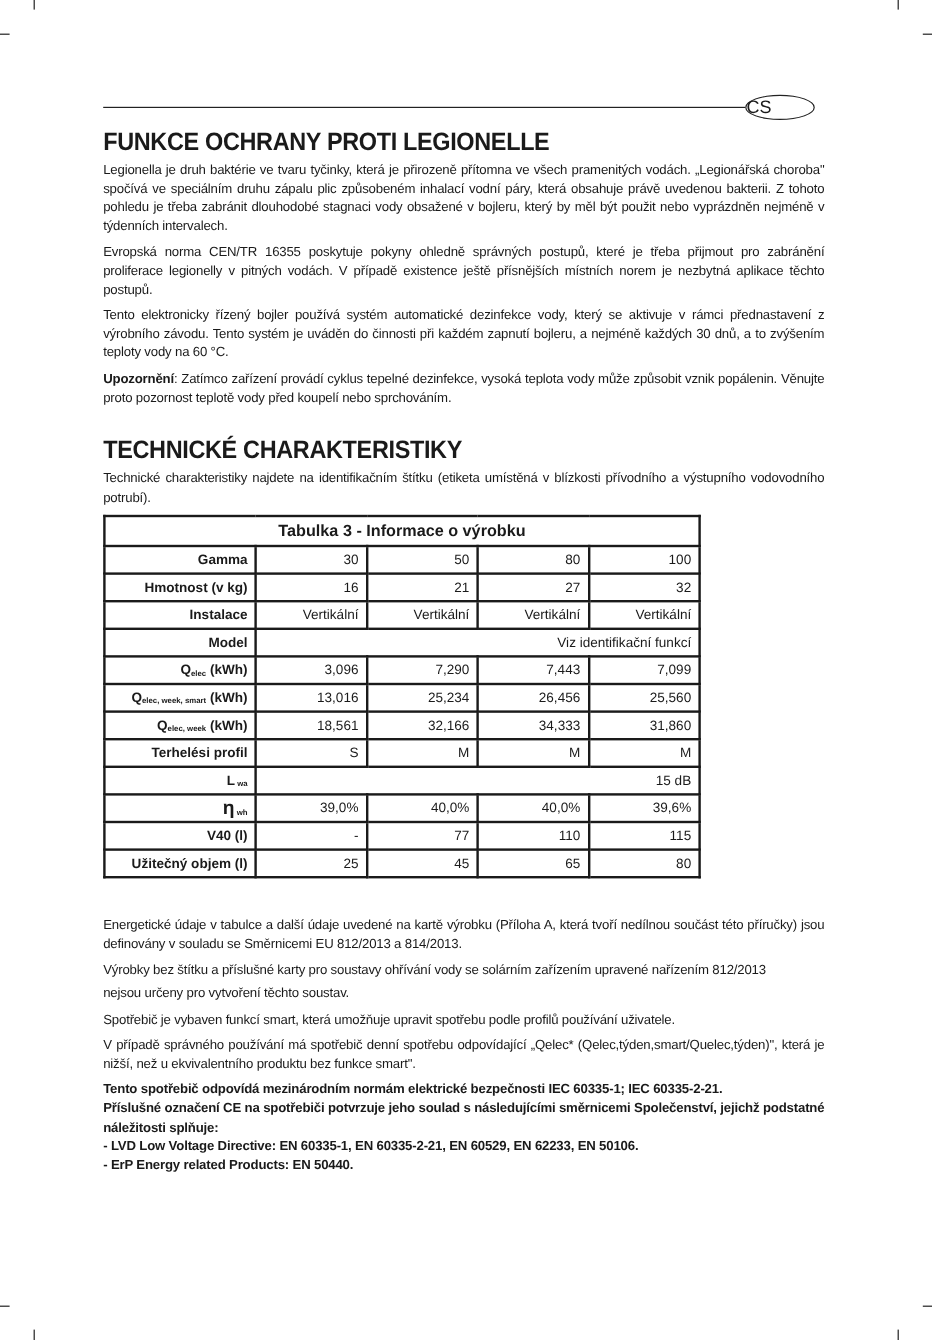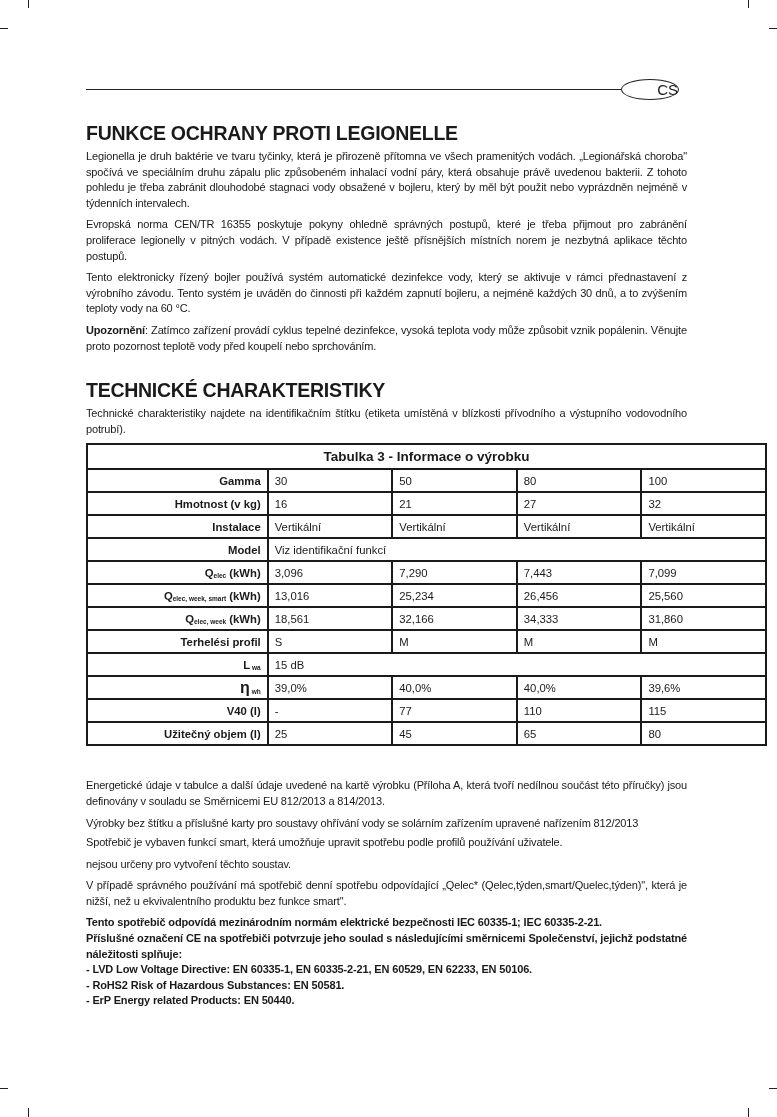--- a/index.html
+++ b/index.html
@@ -1,32 +1,32 @@
 <!DOCTYPE html>
 <html><head>
 <meta charset="utf-8">
 <style>
   html, body { margin:0; padding:0; background:#fff; }
   body { width:777px; height:1117px; position:relative; overflow:hidden;
          font-family:"Liberation Sans", sans-serif; color:#1a1a1a; }
   .crop { position:absolute; background:#222; }
   .header-line { position:absolute; left:86px; top:89px; width:535px; height:1px; background:#222; }
   .lang-badge { position:absolute; left:621px; top:79px; width:58px; height:21px; border:1px solid #222;
-                border-radius:50%; box-sizing:border-box; font-size:15px; text-align:right; line-height:19px; }
-  .content { position:absolute; left:86px; top:121px; width:601px; }
+                border-radius:50%; box-sizing:border-box; font-size:15px; text-align:left; line-height:19px; }
+  .content { position:absolute; left:86px; top:107px; width:601px; }
   h1 { font-family:"Liberation Sans", sans-serif; font-weight:bold; font-size:21px; margin:0 0 4px 0;
        letter-spacing:-0.3px; transform:scaleX(0.93); transform-origin:left; white-space:nowrap; }
   p { font-size:11px; line-height:15.6px; margin:0 0 6px 0; text-align:justify; letter-spacing:-0.15px; }
   p.bold { font-weight:bold; margin:0; }
   .section2 { margin-top:24px; }
-  table { border-collapse:collapse; width:681px; margin-top:4px; font-size:11.3px; }
+  table { border-collapse:collapse; width:498px; margin-top:4px; font-size:11.3px; }
   td, th { border:2px solid #1a1a1a; height:19px; padding:1px 6px; }
   th { font-size:13.5px; font-weight:bold; text-align:center; height:21px; }
   td.lbl { font-weight:bold; width:147px; text-align:right; }
-  td.v { text-align:left; width:97px; }
+  td.v { text-align:right; width:97px; }
   sub.tiny { font-size:6.5px; vertical-align:-1px; }
   .notes { margin-top:32px; }
 </style>
 </head>
 <body>
 
 <div class="crop" style="left:28px;top:0;width:1px;height:8px;"></div>
 <div class="crop" style="left:0;top:28px;width:8px;height:1px;"></div>
 <div class="crop" style="left:748px;top:0;width:1px;height:8px;"></div>
 <div class="crop" style="left:769px;top:28px;width:8px;height:1px;"></div>
@@ -132,22 +132,21 @@
           <td class="v">45</td>
           <td class="v">65</td>
           <td class="v">80</td>
         </tr>
       </tbody>
   </table>
 
   <div class="notes">
     <p>Energetické údaje v tabulce a další údaje uvedené na kartě výrobku (Příloha A, která tvoří nedílnou součást této příručky) jsou definovány v souladu se Směrnicemi EU 812/2013 a 814/2013.</p>
     <p style="margin-bottom:4px;">Výrobky bez štítku a příslušné karty pro soustavy ohřívání vody se solárním zařízením upravené nařízením 812/2013</p>
+    <p>nejsou určeny pro vytvoření těchto soustav.</p>
     <p>Spotřebič je vybaven funkcí smart, která umožňuje upravit spotřebu podle profilů používání uživatele.</p>
-    <p>nejsou určeny pro vytvoření těchto soustav.</p>
     <p>V případě správného používání má spotřebič denní spotřebu odpovídající „Qelec* (Qelec,týden,smart/Quelec,týden)", která je nižší, než u ekvivalentního produktu bez funkce smart".</p>
     <p class="bold">Tento spotřebič odpovídá mezinárodním normám elektrické bezpečnosti IEC 60335-1; IEC 60335-2-21.</p>
     <p class="bold">Příslušné označení CE na spotřebiči potvrzuje jeho soulad s následujícími směrnicemi Společenství, jejichž podstatné náležitosti splňuje:</p>
     <p class="bold">- LVD Low Voltage Directive: EN 60335-1, EN 60335-2-21, EN 60529, EN 62233, EN 50106.</p>
-    <p class="bold">- RoHS2 Risk of Hazardous Substances: EN 50581.</p>
     <p class="bold">- ErP Energy related Products: EN 50440.</p>
   </div>
 </div>
 
 </body></html>

